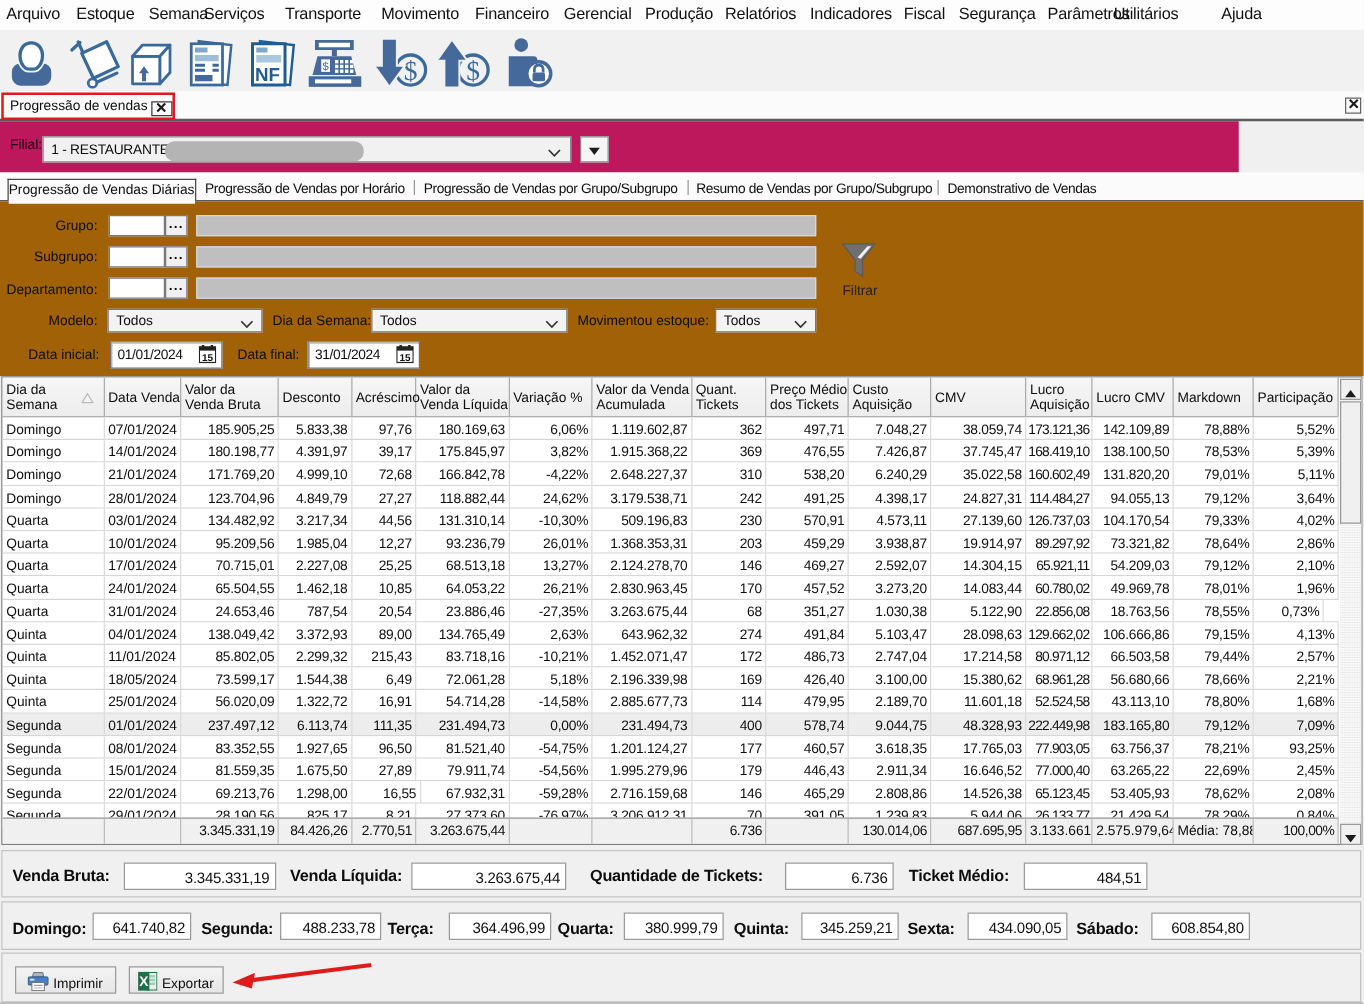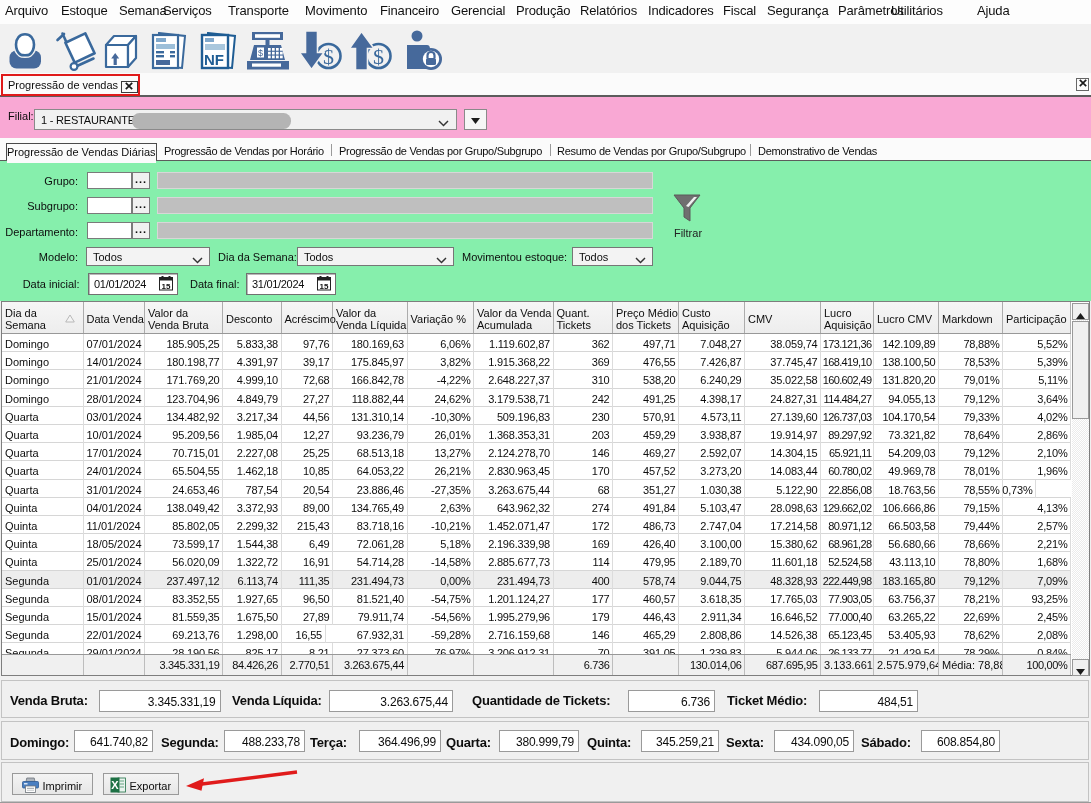--- a/index.html
+++ b/index.html
@@ -11,39 +11,39 @@
 #menubar span { position:absolute; white-space:nowrap; color:#101010; font-size:13px; letter-spacing:-0.15px; top:3px; }
 #toolbar { left:0; top:24px; width:1091px; height:48.5px; background:#f1f1f1; }
 .ti { position:absolute; }
 #tabstrip1 { left:0; top:72.5px; width:1091px; height:22px; background:#fbfbfb; }
 #strip1line { left:0; top:94.5px; width:1091px; height:2px; background:#5c5c5c; }
 #tab1x { left:121px; top:80.5px; width:16.5px; height:12.5px; border:1.5px solid #3c3c3c; background:#fbfbfb; text-align:center; line-height:8px; }
 #redrect { left:1px; top:74px; width:139px; height:22px; border:2.8px solid #e01a1a; z-index:30; }
 #closeall { left:1076px; top:78px; width:13px; height:13px; border:1px solid #666; text-align:center; line-height:9px; background:#fbfbfb;}
 
 
-#filial { left:0; top:96.5px; width:1091px; height:41.5px; background:#f9a8d4; }
+#filial { left:0; top:96.5px; width:991px; height:41.5px; background:#be185d; }
 #filial .lbl { position:absolute; left:8px; top:13px; }
 #filialcombo { position:absolute; left:34px; top:12.5px; width:423px; height:21px; background:#f1f1f1; border:1px solid #8a8a8a; }
 #filialcombo .txt { position:absolute; left:6px; top:3.5px; }
 #filialcombo .blob { position:absolute; left:97px; top:3px; width:159px; height:15.5px; background:#b4b4b4; border-radius:7.5px; }
 #filialcombo .ch { position:absolute; right:7px; top:7px; }
 #filialbtn { position:absolute; left:464px; top:12.5px; width:23px; height:21px; background:#f6f6f6; border:1px solid #8a8a8a; text-align:center; }
 #filialbtn svg { margin-top:8px; }
 
 
 #tabstrip2 { left:0; top:138px; width:1091px; height:21.5px; background:#fbfbfb; }
 #strip2line { left:0; top:159.5px; width:1091px; height:1.5px; background:#5c5c5c; }
 #activetab { position:absolute; left:5.5px; top:4.5px; width:151.5px; height:17px; border:1.5px solid #4a4a4a; border-bottom:none; background:#fbfbfb; text-align:center; padding-top:2.5px; z-index:5; }
 #activetab:after { content:""; position:absolute; left:0; bottom:-3px; width:100%; height:3px; background:#fbfbfb; }
 .t2 { position:absolute; top:7px; white-space:nowrap; letter-spacing:-0.3px; }
 .tsep { position:absolute; top:6px; width:1px; height:12px; background:#9a9a9a; }
 
 
-#filter { left:0; top:161px; width:1091px; height:140px; background:#86efac; }
+#filter { left:0; top:161px; width:1091px; height:140px; background:#a16207; }
 .flbl { position:absolute; text-align:right; white-space:nowrap; }
 .wbox { position:absolute; background:#fff; border:1px solid #7a7a7a; }
 .dots { position:absolute; background:#f0f0f0; border:1px solid #7a7a7a; text-align:center; font-weight:bold; letter-spacing:1px; line-height:12px; }
 .gbar { position:absolute; left:157px; width:496px; background:#bfbfbf; border:1px solid #d7d7d7; }
 .combo { position:absolute; height:19px; background:#f3f3f3; border:1px solid #767676; }
 .combo .txt { position:absolute; left:6px; top:3px; }
 .combo .ch { position:absolute; right:6px; top:6px; }
 .dfield { position:absolute; height:21.5px; background:#fff; border:1.5px solid #707070; box-shadow: inset 1px 1px 0 #b8b8b8; }
 .dfield .txt { position:absolute; left:5px; top:3.5px; letter-spacing:-0.3px; }
 .dfield .cal { position:absolute; right:2px; top:1.5px; width:16px; height:16px; }
@@ -498,21 +498,21 @@
       <span class="c r" style="left:331px;width:74.5px">23.886,46</span>
       <span class="c r" style="left:405.5px;width:66.5px">-27,35%</span>
       <span class="c r" style="left:472px;width:79.5px">3.263.675,44</span>
       <span class="c r" style="left:551.5px;width:59.5px">68</span>
       <span class="c r" style="left:611px;width:66px">351,27</span>
       <span class="c r" style="left:677px;width:66px">1.030,38</span>
       <span class="c r" style="left:743px;width:76px">5.122,90</span>
       <span class="c r x" style="left:819px;width:53px">22.856,08</span>
       <span class="c r" style="left:872px;width:65px">18.763,56</span>
       <span class="c r" style="left:937px;width:64px">78,55%</span>
-      <span class="c r" style="left:966px;width:68px">0,73%</span>
+      <span class="c r" style="left:989px;width:68px">0,73%</span>
     </div>
 <div class="row" style="top:195.8px">
       <span class="c l" style="left:0px;width:81.5px">Quinta</span>
       <span class="c l" style="left:81.5px;width:61.5px">04/01/2024</span>
       <span class="c r" style="left:143px;width:78px">138.049,42</span>
       <span class="c r" style="left:221px;width:58.5px">3.372,93</span>
       <span class="c r" style="left:279.5px;width:51.5px">89,00</span>
       <span class="c r" style="left:331px;width:74.5px">134.765,49</span>
       <span class="c r" style="left:405.5px;width:66.5px">2,63%</span>
       <span class="c r" style="left:472px;width:79.5px">643.962,32</span>
@@ -631,21 +631,21 @@
       <span class="c r x" style="left:819px;width:53px">77.000,40</span>
       <span class="c r" style="left:872px;width:65px">63.265,22</span>
       <span class="c r" style="left:937px;width:64px">22,69%</span>
       <span class="c r" style="left:1001px;width:68px">2,45%</span>
     </div>
 <div class="row" style="top:323.2px">
       <span class="c l" style="left:0px;width:81.5px">Segunda</span>
       <span class="c l" style="left:81.5px;width:61.5px">22/01/2024</span>
       <span class="c r" style="left:143px;width:78px">69.213,76</span>
       <span class="c r" style="left:221px;width:58.5px">1.298,00</span>
-      <span class="c r" style="left:272px;width:51.5px">16,55</span>
+      <span class="c r" style="left:283px;width:51.5px">16,55</span>
       <span class="c r" style="left:331px;width:74.5px">67.932,31</span>
       <span class="c r" style="left:405.5px;width:66.5px">-59,28%</span>
       <span class="c r" style="left:472px;width:79.5px">2.716.159,68</span>
       <span class="c r" style="left:551.5px;width:59.5px">146</span>
       <span class="c r" style="left:611px;width:66px">465,29</span>
       <span class="c r" style="left:677px;width:66px">2.808,86</span>
       <span class="c r" style="left:743px;width:76px">14.526,38</span>
       <span class="c r x" style="left:819px;width:53px">65.123,45</span>
       <span class="c r" style="left:872px;width:65px">53.405,93</span>
       <span class="c r" style="left:937px;width:64px">78,62%</span>

